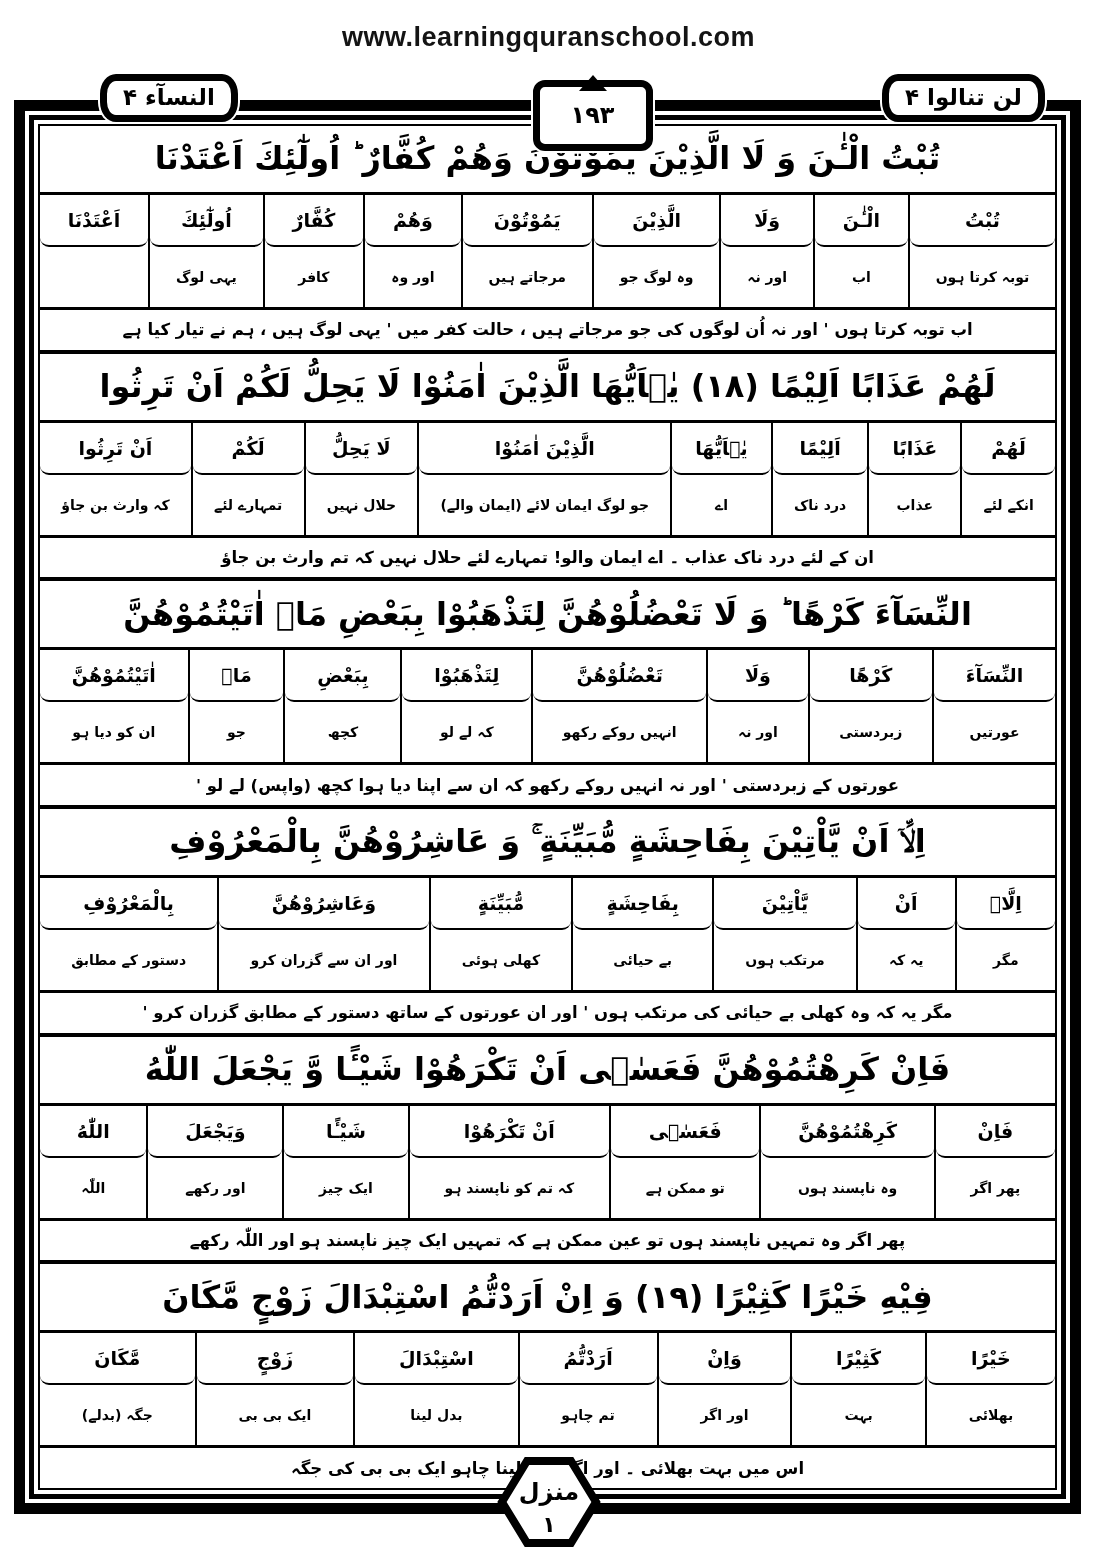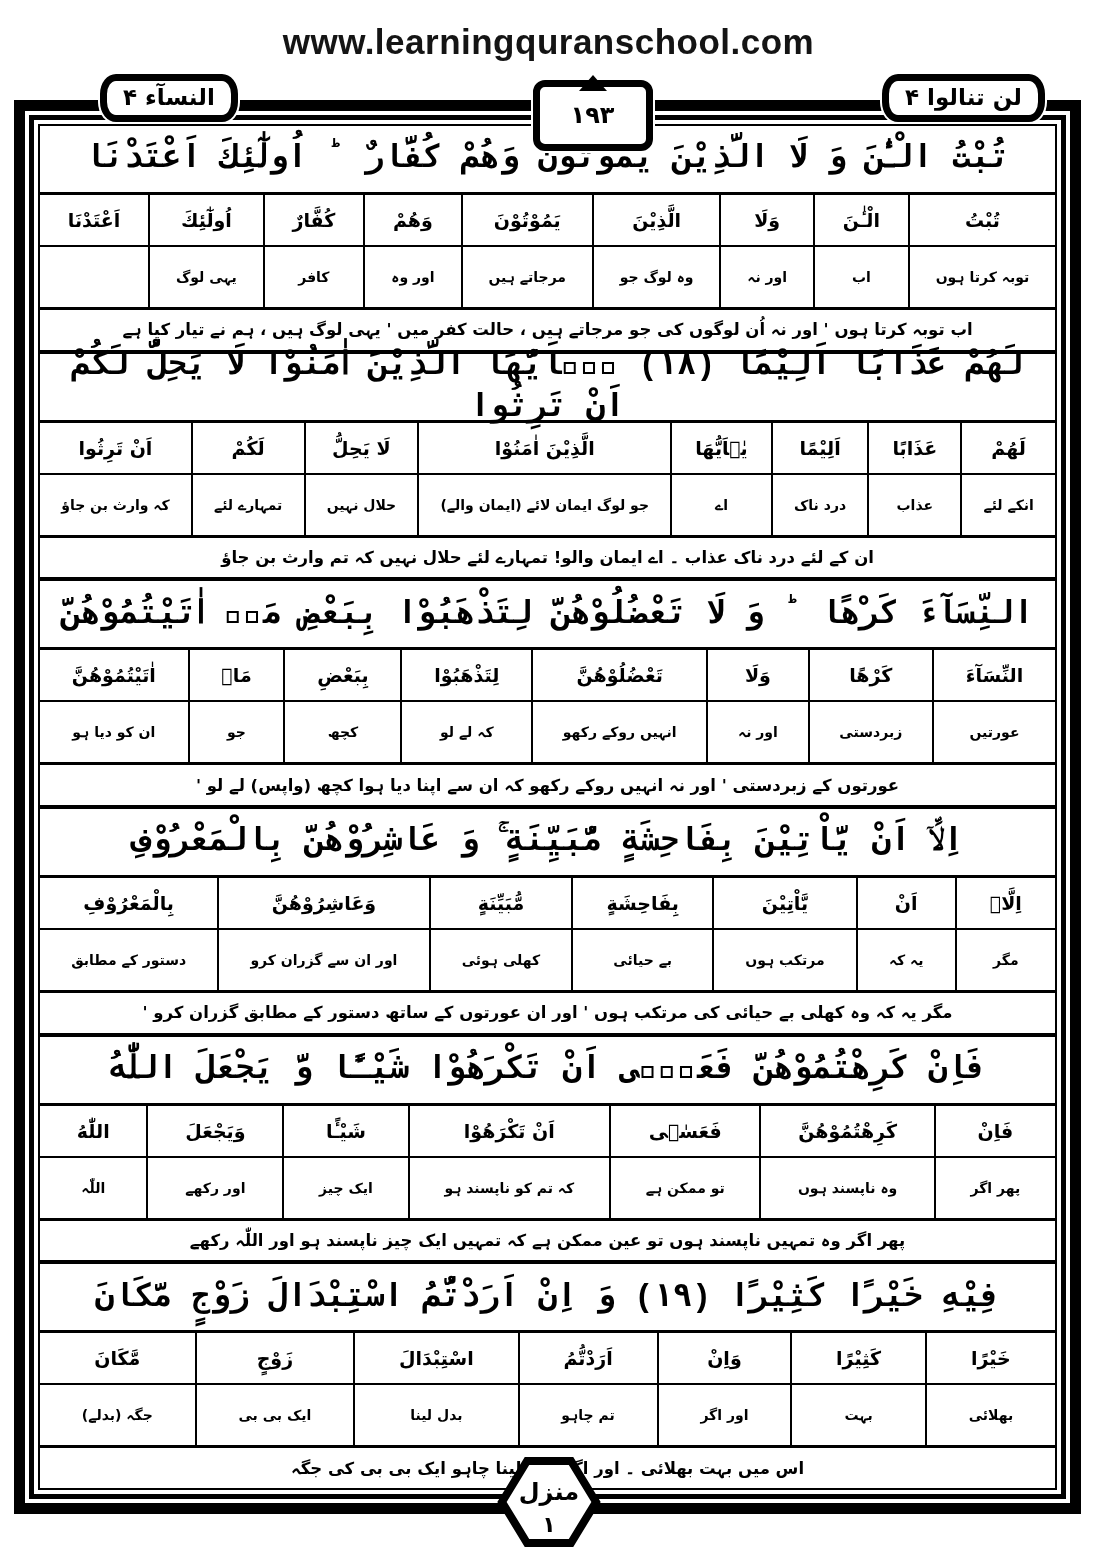--- a/index.html
+++ b/index.html
@@ -5,21 +5,21 @@
   html,body{margin:0;padding:0;background:#fff;}
   body{
     width:1097px;height:1554px;position:relative;overflow:hidden;
     font-family:"DejaVu Sans",sans-serif;color:#000;
     -webkit-font-smoothing:antialiased;
   }
   
   .url-banner{
     position:absolute;top:22px;left:0;width:100%;
     text-align:center;font-family:"Liberation Sans",sans-serif;
-    font-size:35px;font-weight:600;letter-spacing:.5px;color:#141414;
+    font-size:27px;font-weight:600;letter-spacing:.5px;color:#141414;
   }
   
   .frame-outer{
     position:absolute;left:14px;right:16px;top:100px;bottom:40px;
     border:11px solid #000;background:#fff;
   }
   .frame-mid{position:absolute;inset:4px;border:5px solid #000;}
   .frame-inner{position:absolute;inset:4px;border:2px solid #000;}
   
   .cartouche{
@@ -44,29 +44,29 @@
   
   .blocks{
     position:absolute;inset:0;display:flex;flex-direction:column;
     direction:rtl;text-align:center;
   }
   .block{flex:1 1 0;display:flex;flex-direction:column;border-bottom:4px solid #000;min-height:0;}
   .block:last-child{border-bottom:none;}
   .verse{
     flex:1.55 1 0;display:flex;align-items:center;justify-content:center;
     font-size:32px;font-weight:bold;line-height:1.3;
-    padding:4px 14px;border-bottom:3px solid #000;min-height:0;font-family:Liberation Mono, monospace;
+    padding:4px 14px;border-bottom:3px solid #000;min-height:0;
   }
   .cols{display:flex;direction:rtl;border-bottom:3px solid #000;}
   .col{flex:1 1 auto;display:flex;flex-direction:column;border-left:2px solid #000;min-width:0;}
   .col:last-child{border-left:none;}
   .word{
     min-height:44px;display:flex;align-items:center;justify-content:center;
     font-size:19px;font-weight:bold;padding:3px 5px;border-bottom:2px solid #000;
-    white-space:nowrap;overflow:hidden;
+    white-space:nowrap;overflow:hidden;border-radius:9px;
   }
   .meaning{
     min-height:52px;display:flex;align-items:center;justify-content:center;
     font-size:14px;font-weight:600;padding:4px 3px;
     overflow:hidden;
   }
   .translation{
     flex:.85 1 0;display:flex;align-items:center;justify-content:center;
     font-size:16.5px;font-weight:600;padding:4px 16px;min-height:0;
   }

